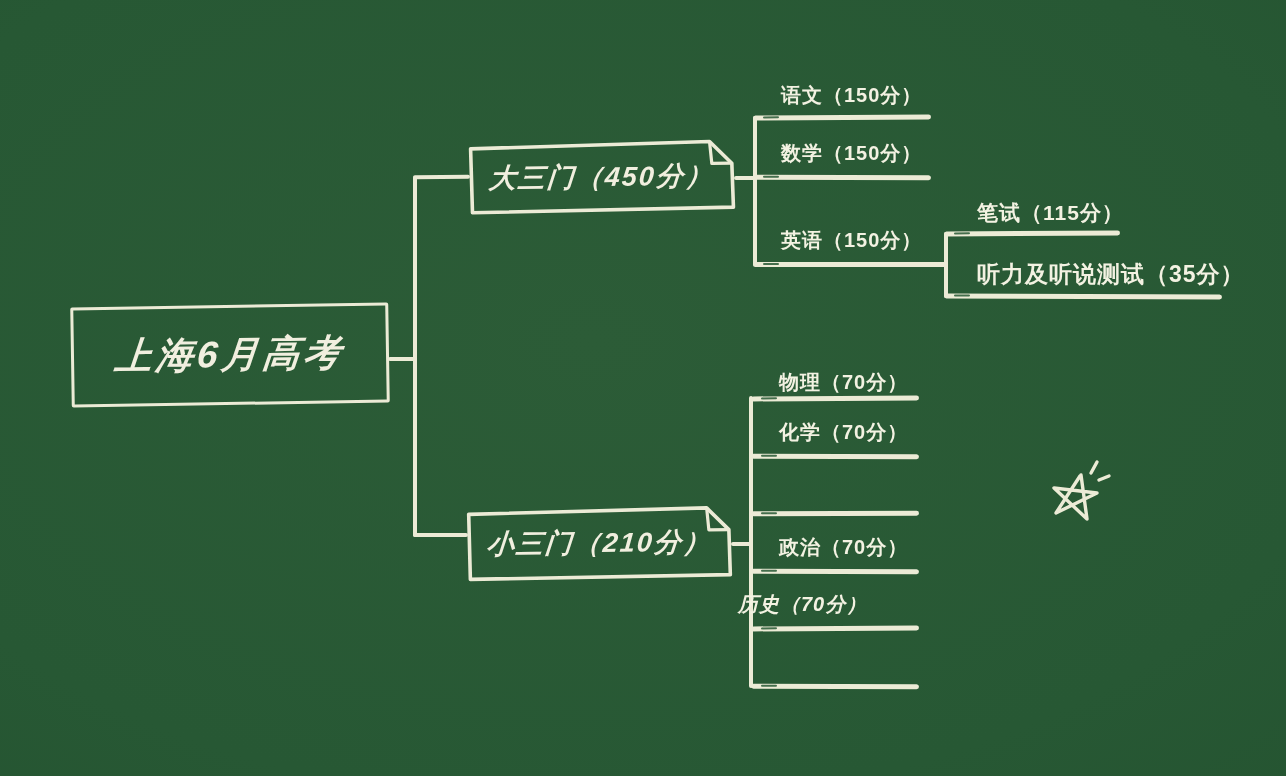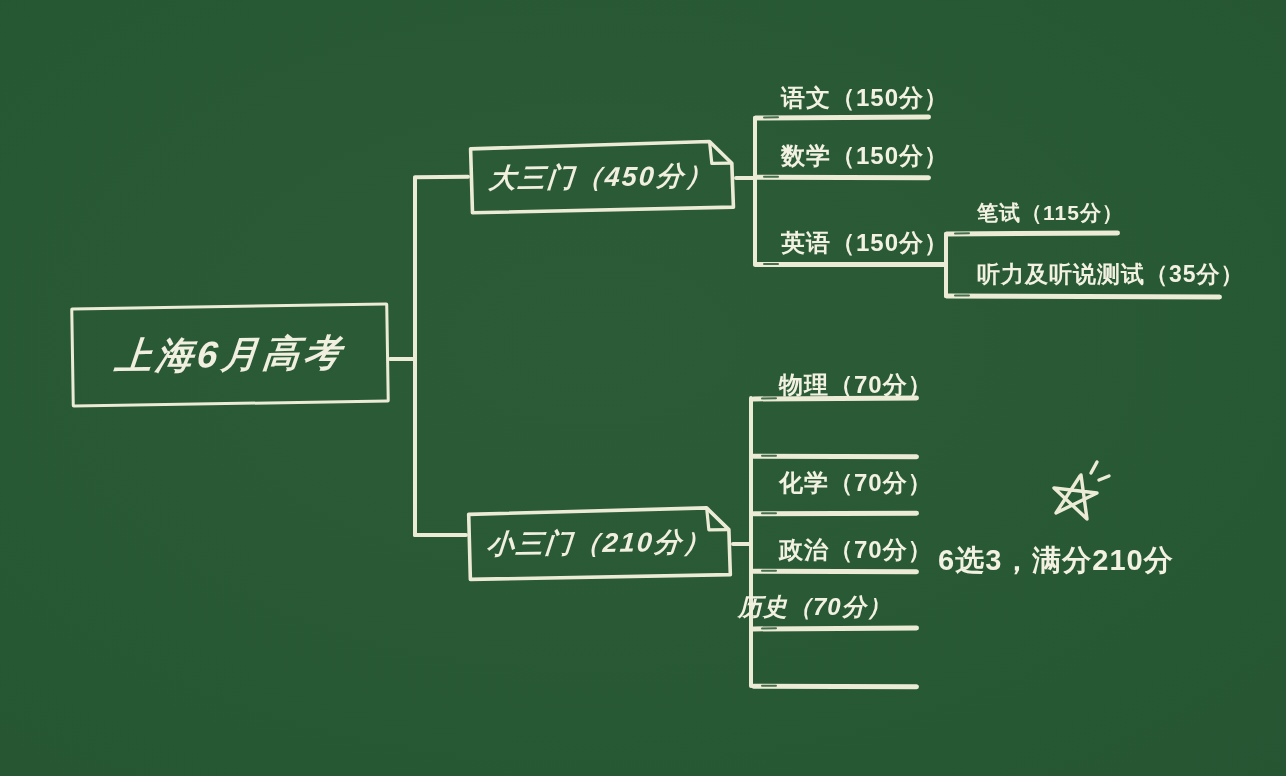--- a/index.html
+++ b/index.html
@@ -33,21 +33,21 @@
   }
   
   .branch-node{position:absolute;display:flex;align-items:center;justify-content:center;}
   .branch-node svg{position:absolute;left:0;top:0;}
   .branch-label{
     position:relative;font-size:27px;font-weight:bold;font-style:italic;
     letter-spacing:2px;white-space:nowrap;transform:skewX(-5deg);
   }
   
   .leaf-label{
-    position:absolute;font-size:24px;font-weight:bold;
+    position:absolute;font-size:20px;font-weight:bold;
     letter-spacing:1px;white-space:nowrap;color:#f3f2e2;
   }
   .note-text{
     position:absolute;font-size:29px;font-weight:bold;
     letter-spacing:1px;white-space:nowrap;color:#f3f2e2;
   }
 </style>
 </head>
 <body>
 
@@ -97,33 +97,32 @@
     </svg>
     <div class="branch-label">小三门（210分）</div>
   </div>
 
   <div class="line h" style="left:731px;top:542px;width:21px;"></div>
   <div class="line v" style="left:749px;top:396px;height:292px;"></div>
 
   <div class="leaf-label" style="left:779px;top:369px;">物理（70分）</div>
   <div class="underline" style="left:751px;top:396px;width:168px;transform:rotate(-0.3deg);"></div>
 
-  <div class="leaf-label" style="left:779px;top:419px;margin-top:48px;">化学（70分）</div>
+  <div class="leaf-label" style="left:779px;top:419px;">化学（70分）</div>
   <div class="underline" style="left:751px;top:454px;width:168px;transform:rotate(0.2deg);"></div>
 
   <div class="underline" style="left:751px;top:511px;width:168px;transform:rotate(-0.2deg);"></div>
 
   <div class="leaf-label" style="left:779px;top:534px;">政治（70分）</div>
   <div class="underline" style="left:751px;top:569px;width:168px;transform:rotate(0.2deg);"></div>
 
   <div class="leaf-label" style="left:738px;top:591px;font-style:italic;">历史（70分）</div>
   <div class="underline" style="left:751px;top:626px;width:168px;transform:rotate(-0.3deg);"></div>
 
   <div class="underline" style="left:751px;top:684px;width:168px;transform:rotate(0.2deg);"></div>
 
   <svg style="position:absolute;left:1046px;top:455px;" width="70" height="74" viewBox="0 0 70 74">
     <path d="M35,20 L41,64 L8,33 L51,38 L10,58 L34,21" fill="none" stroke="#ecebd6" stroke-width="3.4" stroke-linecap="round" stroke-linejoin="round"></path>
     <path d="M45,18 L51,7" fill="none" stroke="#ecebd6" stroke-width="3.4" stroke-linecap="round"></path>
     <path d="M53,25 L63,21" fill="none" stroke="#ecebd6" stroke-width="3.4" stroke-linecap="round"></path>
   </svg>
-  <div class="note-text" style="left:938px;top:541px;">6选3，满分210分</div>
 
 </div>
 
 </body></html>

